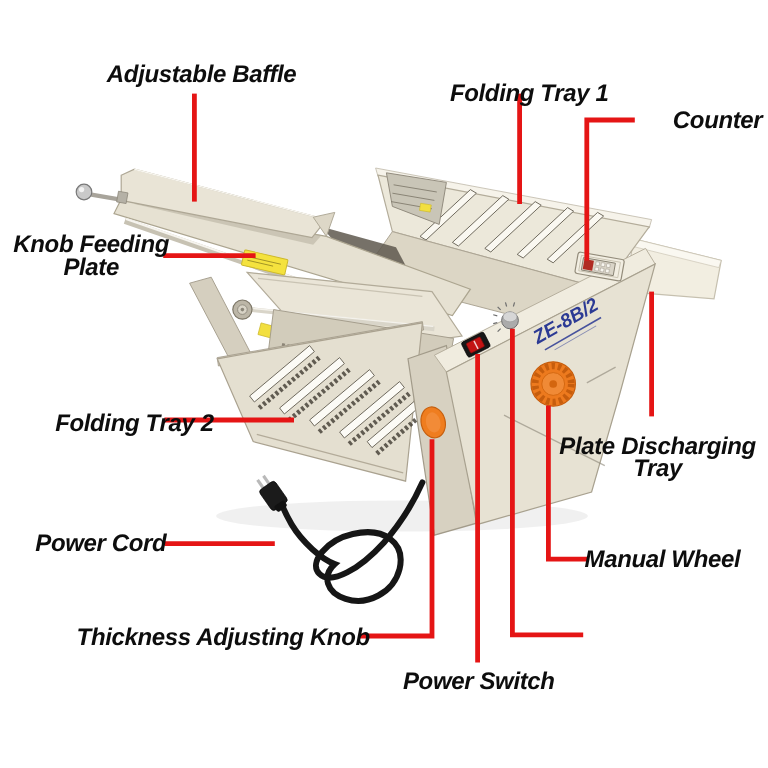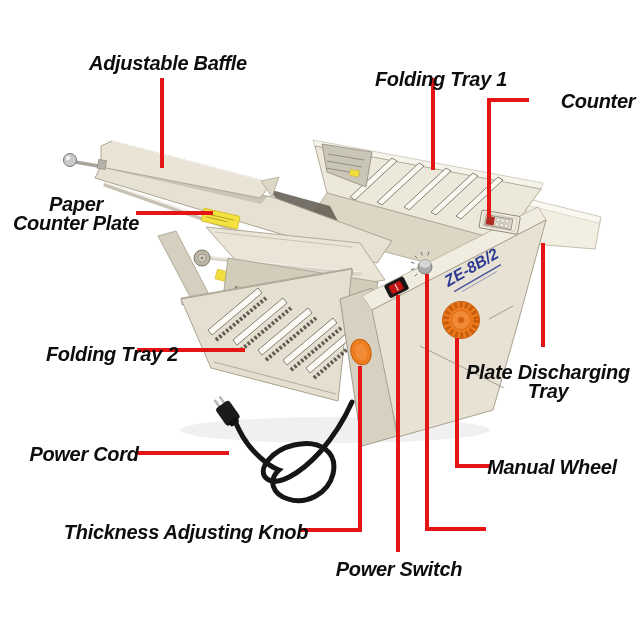--- a/index.html
+++ b/index.html
@@ -205,20 +205,20 @@
     <line class="ann" x1="398" y1="295" x2="398" y2="552"></line>
     <polyline class="ann" points="427,274 427,529 486,529"></polyline>
     <polyline class="ann" points="457,338 457,466 490,466"></polyline>
     <line class="ann" x1="543" y1="243" x2="543" y2="347"></line>
   </g>
 </svg>
 
   <div class="lbl nowrap lbl-adjustable-baffle">Adjustable Baffle</div>
   <div class="lbl nowrap lbl-folding-tray-1">Folding Tray 1</div>
   <div class="lbl nowrap lbl-counter">Counter</div>
-  <div class="lbl lbl-paper-feeding-plate">Paper Counter Plate</div>
+  <div class="lbl lbl-paper-feeding-plate">Knob Feeding Plate</div>
   <div class="lbl nowrap lbl-folding-tray-2">Folding Tray 2</div>
   <div class="lbl lbl-paper-discharging-tray">Plate Discharging Tray</div>
   <div class="lbl nowrap lbl-power-cord">Power Cord</div>
   <div class="lbl nowrap lbl-power-switch">Power Switch</div>
   <div class="lbl nowrap lbl-thickness-adjusting-knob">Thickness Adjusting Knob</div>
   <div class="lbl nowrap lbl-manual-wheel">Manual Wheel</div>
 </div>
 
 </body></html>

